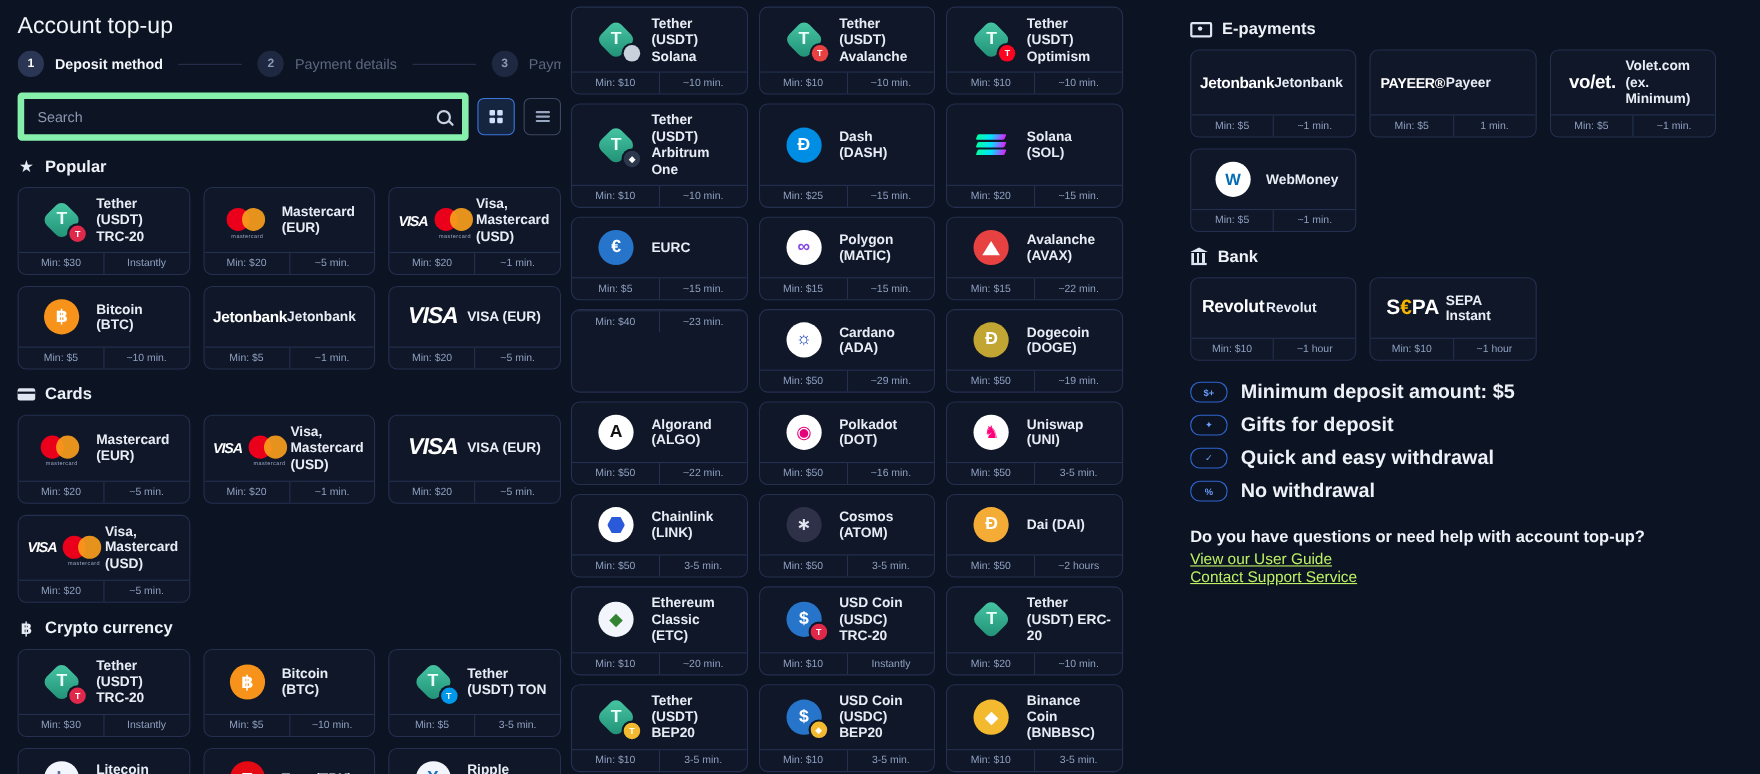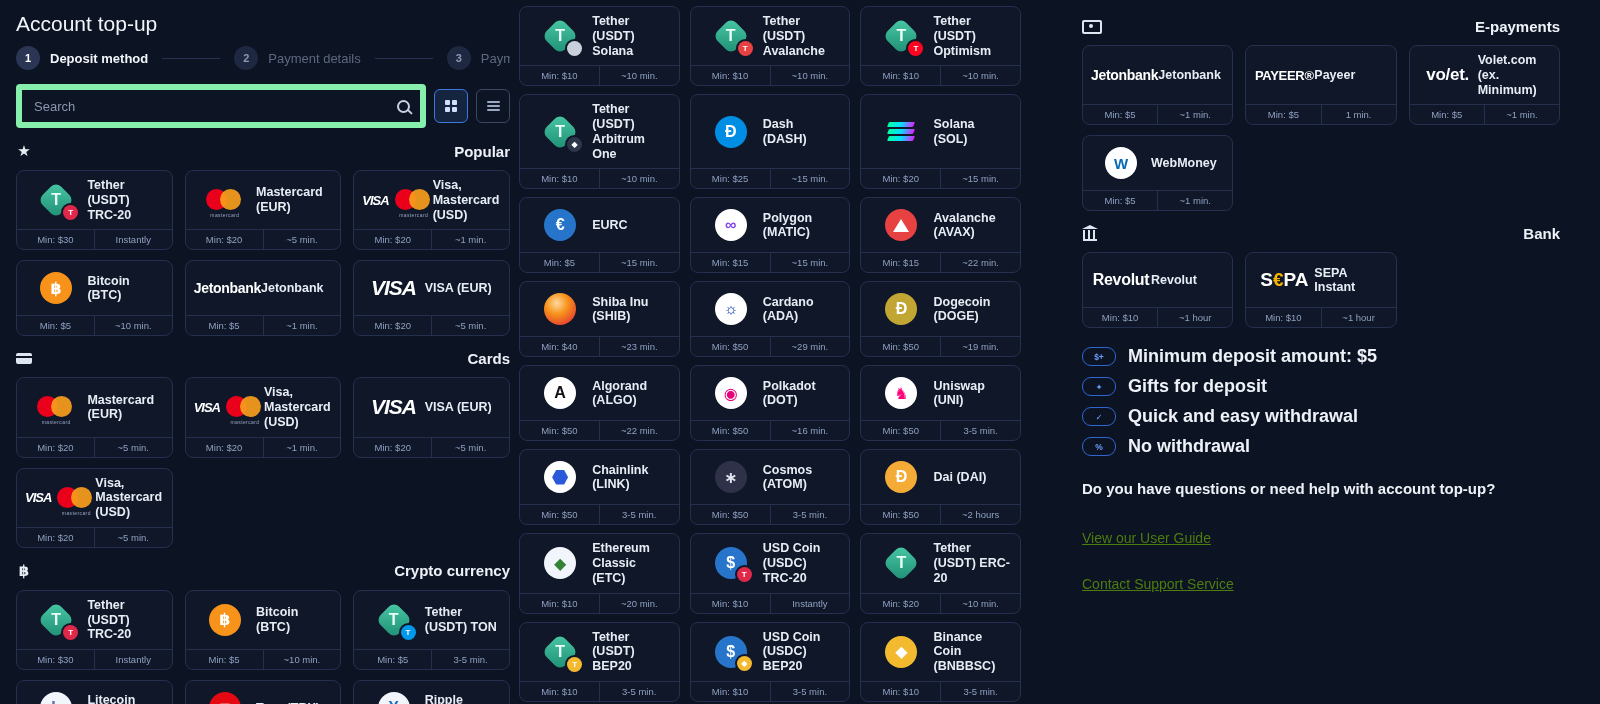--- a/index.html
+++ b/index.html
@@ -33,21 +33,21 @@
   .ic-search::after{content:'';position:absolute;width:6px;height:2px;background:#c7d1e4;
     transform:rotate(45deg);right:-5px;bottom:-2px;border-radius:1px;}
   .view-btn{width:32px;height:32px;border-radius:6px;border:1px solid #3c4862;background:#0d1424;
     display:flex;align-items:center;justify-content:center;cursor:pointer;}
   .view-btn.active{border:1px solid #3d77e0;background:#142档44;background:#15253f;}
   .ic-grid{display:grid;grid-template-columns:5px 5px;gap:2px;}
   .ic-grid i{width:5px;height:5px;background:#cfe0ff;border-radius:1px;}
   .ic-list i{display:block;width:13px;height:2px;background:#9aa7c0;margin:2px 0;border-radius:1px;}
 
   
-  .section-head{display:flex;align-items:center;gap:9px;margin:14px 0 10px 0;justify-content:space-between;}
+  .section-head{display:flex;align-items:center;gap:9px;margin:14px 0 10px 0;}
   .section-head .title{font-size:15px;font-weight:700;color:#eef2f8;}
   .head-ic{display:flex;align-items:center;justify-content:center;min-width:16px;color:#dfe6f2;}
   .head-ic .star{font-size:15px;color:#e8edf5;}
   .head-ic .btc{font-size:15px;font-weight:700;color:#e8edf5;}
   .ic-card-g{width:16px;height:11px;background:#dfe6f2;border-radius:2px;position:relative;}
   .ic-card-g::after{content:'';position:absolute;left:0;right:0;top:3px;height:2px;background:#0c1322;}
   .ic-note{width:16px;height:10px;border:2px solid #dfe6f2;border-radius:2px;position:relative;}
   .ic-note::after{content:'';position:absolute;top:2px;left:5px;width:4px;height:4px;border-radius:50%;background:#dfe6f2;}
   .ic-bank{width:14px;height:9px;position:relative;margin-top:4px;
     background:repeating-linear-gradient(90deg,#dfe6f2 0 2px,transparent 2px 5px);
@@ -98,21 +98,21 @@
   .shape-triangle{width:0;height:0;border-left:8px solid transparent;border-right:8px solid transparent;}
   .shape-hex{width:16px;height:16px;clip-path:polygon(25% 5%,75% 5%,100% 50%,75% 95%,25% 95%,0% 50%);}
 
   
   .features{margin-top:18px;display:flex;flex-direction:column;gap:9px;}
   .feature{display:flex;align-items:center;gap:12px;}
   .fpill{flex:0 0 32px;height:17px;border:1px solid #2f66d0;border-radius:9px;color:#6b9fff;
     font-size:8.5px;font-weight:700;display:flex;align-items:center;justify-content:center;}
   .ftext{font-size:18px;font-weight:700;color:#eef2f8;}
   .help-q{font-size:15px;font-weight:700;color:#eef2f8;line-height:1.35;margin-top:22px;width:440px;}
-  .help-link{display:inline-block;margin-top:30px;color:#4d7c0f;font-size:14px;text-decoration:underline;cursor:pointer;}
+  .help-link{display:inline-block;margin-top:0;color:#bef264;font-size:14px;text-decoration:underline;cursor:pointer;}
   .help-links a{display:table;}
 </style>
 </head>
 <body>
 
 <div class="col" id="col-left">
   <h1>Account top-up</h1>
   <div class="stepper">
       <span class="step active">
         <span class="step-circle">1</span>
@@ -525,26 +525,20 @@
             </div>
           </div>
           <div class="pcard-title">Avalanche (AVAX)</div>
         </div>
         <div class="pcard-foot">
           <div class="cell">Min: $15</div>
           <div class="cell">~22 min.</div>
         </div>
       </div>
       <div class="pcard">
-        <div class="pcard-top">
-          <div class="icon-zone">
-            <div class="shiba"></div>
-          </div>
-          <div class="pcard-title">Shiba Inu (SHIB)</div>
-        </div>
         <div class="pcard-foot">
           <div class="cell">Min: $40</div>
           <div class="cell">~23 min.</div>
         </div>
       </div>
       <div class="pcard">
         <div class="pcard-top">
           <div class="icon-zone">
             <div class="icon-circle" style="background: rgb(255, 255, 255); color: rgb(0, 51, 173);">☼</div>
           </div>

